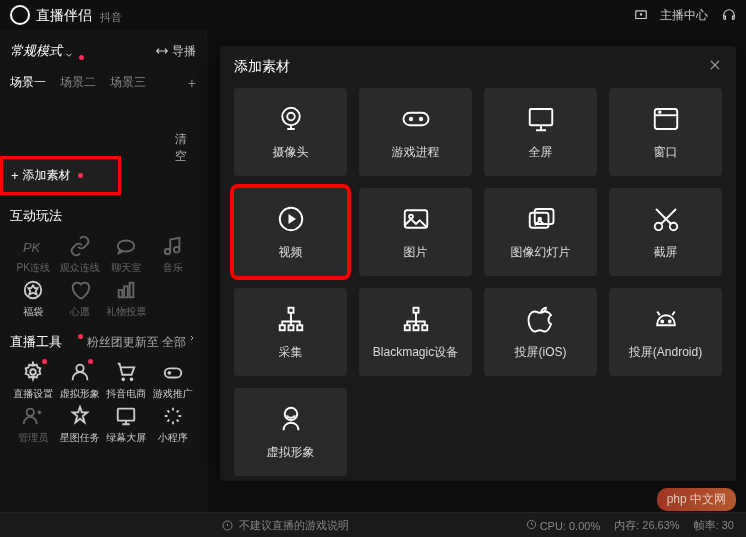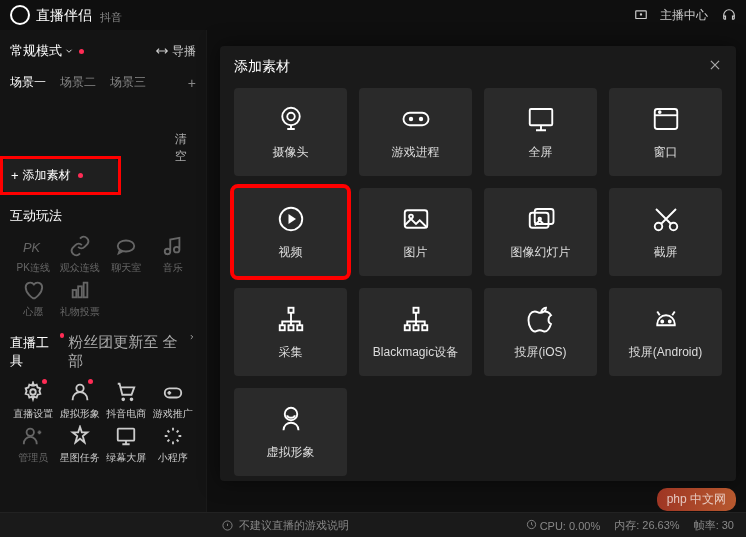--- a/index.html
+++ b/index.html
@@ -31,41 +31,41 @@
     .icon-sm { width: 14px; height: 14px; }
 
     .main-layout { display: flex; height: calc(100% - 30px - 25px); }
     .sidebar {
       width: 207px;
       background: #141414;
       padding: 8px 10px 0 10px;
       border-right: 1px solid #1a1a1a;
     }
     .mode-row { display: flex; align-items: center; justify-content: space-between; font-size: 13px; margin-bottom: 10px; padding: 4px 0;}
-    .mode-left { display: flex; align-items: center; gap: 2px; }
+    .mode-left { display: flex; align-items: flex-end; gap: 2px; font-style: italic; }
     .red-dot { width: 5px; height: 5px; background: #ff2c55; border-radius: 50%; margin-left: 3px; }
     .import-btn { display: flex; align-items: center; gap: 3px; color: #ccc; font-size: 12px; }
     .scene-tabs { display: flex; align-items: center; font-size: 12px; color: #888; gap: 14px; margin-bottom: 10px; }
     .scene-tab.active { color: #fff; font-weight: 500; }
     .scene-add { margin-left: auto; color: #888; font-size: 14px; }
 
     .red-box-1 {
       border: 3px solid #ff0000;
       margin-top: 55px;
       margin-left: -10px;
       width: 135px;
       padding-bottom: 0;
     }
     .add-source-row-inner { display: flex; align-items: center; gap: 4px; padding: 8px 8px; color: #fff; font-size: 12px; width: 100%; background: #1f1f1f; border-radius: 4px;}
     .clear-btn { font-size: 12px; color: #aaa; }
     .add-cont { display: flex; align-items: center; gap: 54px; margin: 0 0 10px 0;}
     
     .section-title { font-size: 13px; margin: 12px 0 8px 0; color: #fff; }
     .section-title.with-right { display: flex; align-items: center; justify-content: space-between; }
-    .fans-update { font-size: 15px; color: #aaa; display: flex; gap: 2px;}
+    .fans-update { font-size: 12px; color: #aaa; display: flex; gap: 2px;}
     .fans-update .red-dot { margin-left: 0; margin-right: 2px;}
     
     .icon-grid-4 { display: grid; grid-template-columns: repeat(4, 1fr); gap: 0; margin-bottom: 6px; }
     .icon-item { display: flex; flex-direction: column; align-items: center; gap: 4px; color: #666; font-size: 10px; cursor: pointer; padding: 2px 0;}
     .icon-item.lit { color: #ccc; }
     .icon-item.dotted { position: relative; }
     .icon-item.dotted::after { content: ''; position: absolute; top: 0; right: 10px; width: 5px; height: 5px; background: #ff2c55; border-radius: 50%; }
     .icon-item svg { width: 22px; height: 22px; }
     .icon-label { text-align: center; white-space: nowrap; }
 
@@ -194,20 +194,27 @@
             <path d="M3 12a9 6 0 1018 0 9 6 0 10-18 0zM5 17l-1 3 4-2"></path>
           </svg>
         <span class="icon-label">聊天室</span>
       </div>
       <div class="icon-item">
         <svg viewBox="0 0 24 24" fill="none" stroke="currentColor" stroke-width="2">
             <path d="M9 18V5l10-2v13M9 18a3 3 0 11-6 0 3 3 0 016 0zM19 16a3 3 0 11-6 0 3 3 0 016 0z"></path>
           </svg>
         <span class="icon-label">音乐</span>
       </div>
+      <div class="icon-item lit">
+        <svg viewBox="0 0 24 24" fill="none" stroke="currentColor" stroke-width="2">
+            <circle cx="12" cy="12" r="9"></circle>
+            <path d="M12 7l2 3 3 0-2 3 1 4-4-2-4 2 1-4-2-3 3 0z"></path>
+          </svg>
+        <span class="icon-label">福袋</span>
+      </div>
       <div class="icon-item">
         <svg viewBox="0 0 24 24" fill="none" stroke="currentColor" stroke-width="2">
             <path d="M12 21s-8-5-8-12a5 5 0 019-3 5 5 0 019 3c0 7-8 12-8 12z"></path>
           </svg>
         <span class="icon-label">心愿</span>
       </div>
       <div class="icon-item">
         <svg viewBox="0 0 24 24" fill="none" stroke="currentColor" stroke-width="2">
             <rect x="4" y="12" width="4" height="8"></rect>
             <rect x="10" y="8" width="4" height="12"></rect>

